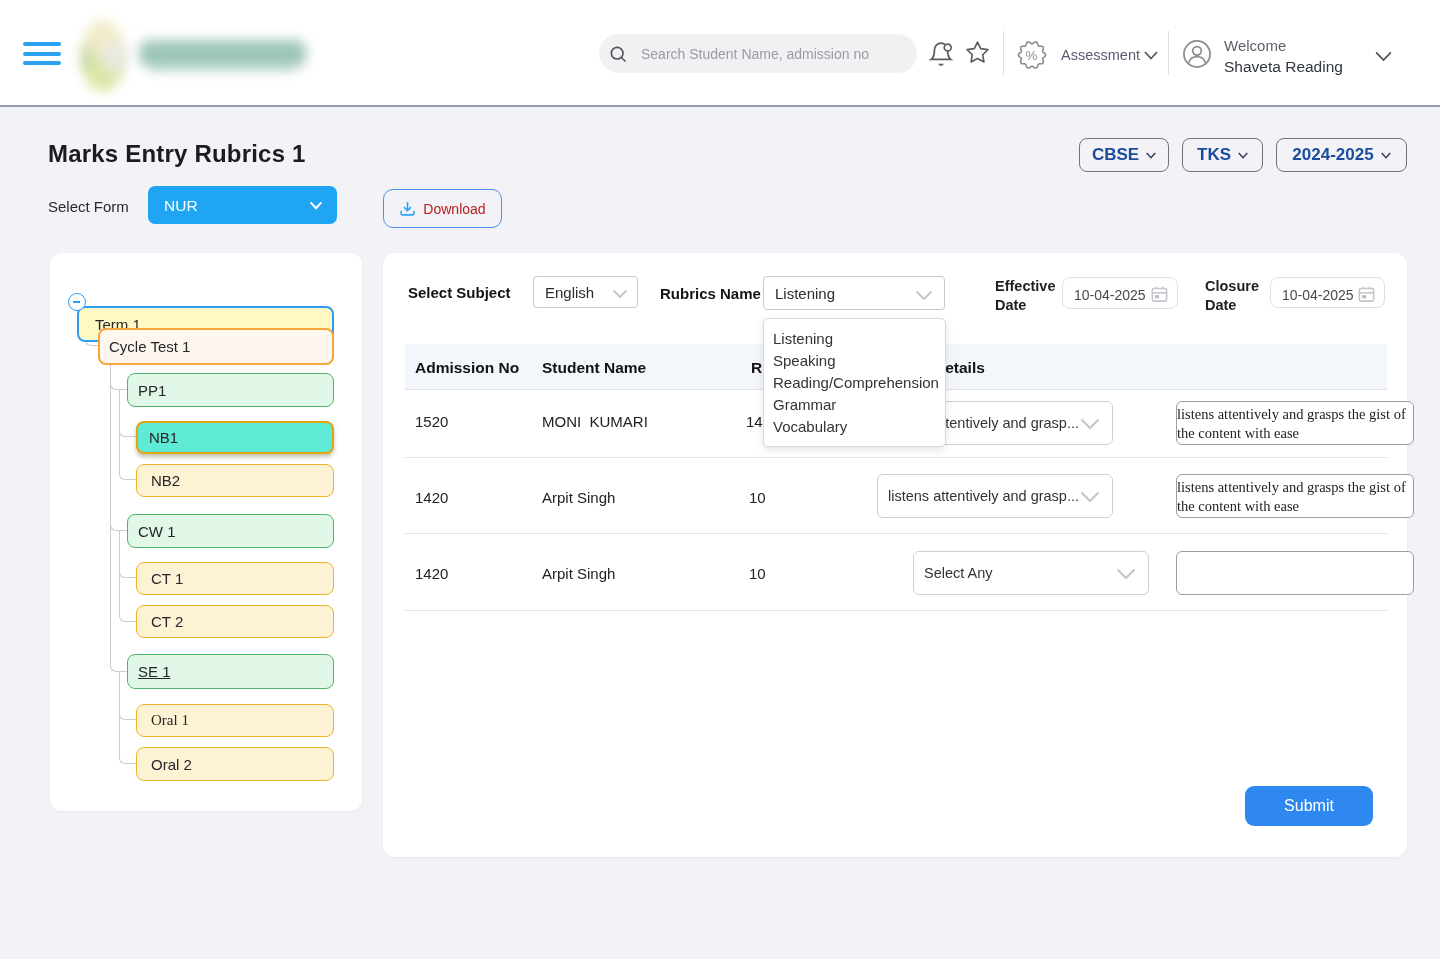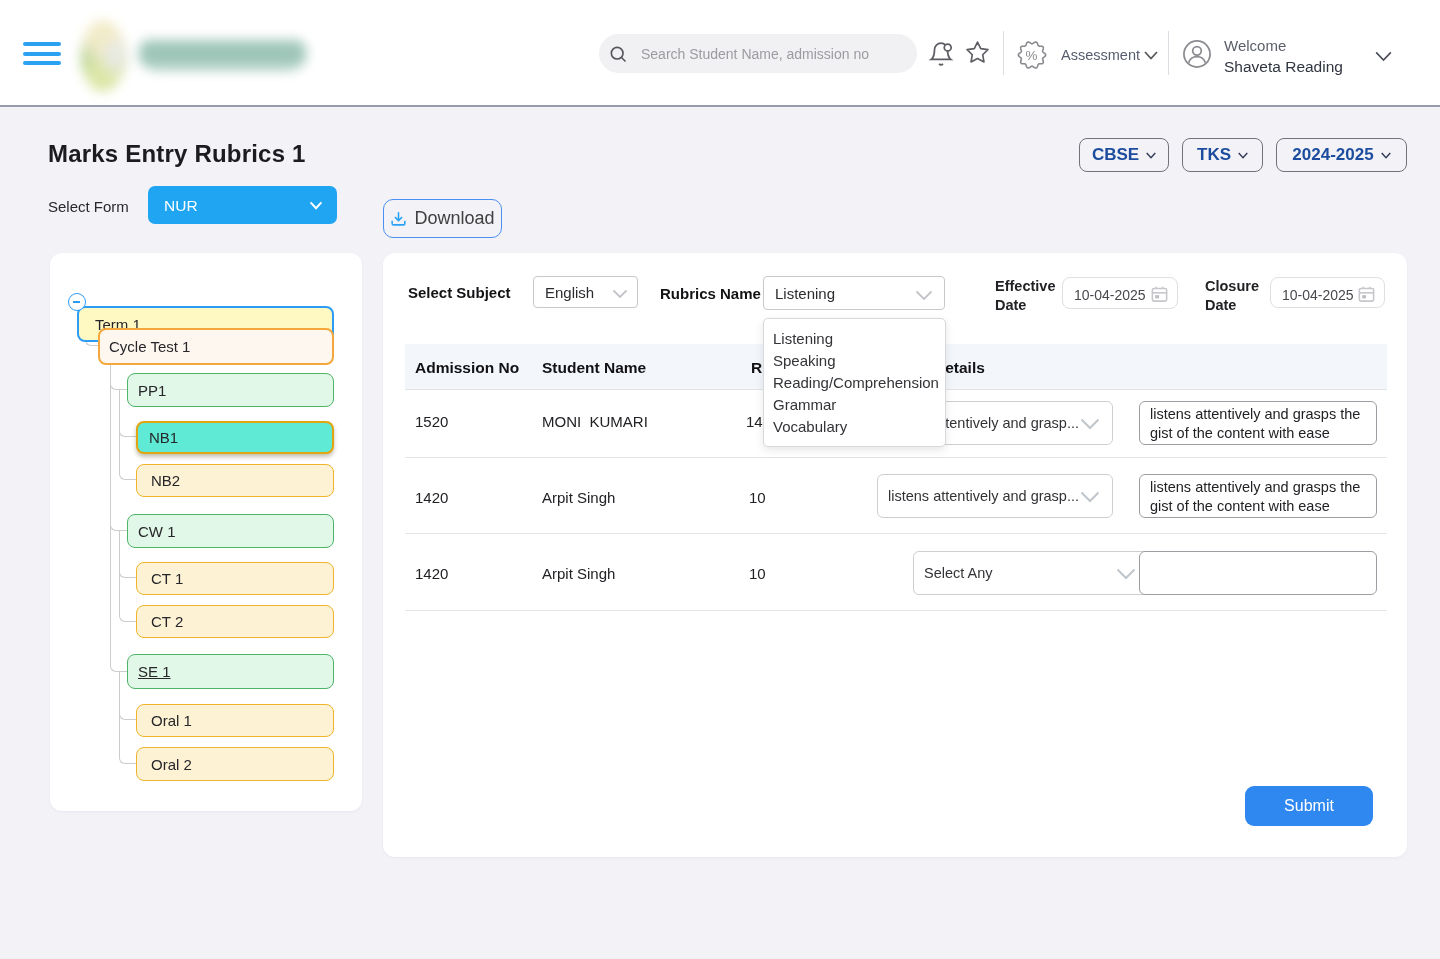--- a/index.html
+++ b/index.html
@@ -28,21 +28,21 @@
   #welc1 { position:absolute; left:1224px; top:37px; font-size:15px; color:#5b5f69; }
   #welc2 { position:absolute; left:1224px; top:58px; font-size:15.5px; color:#30353f; }
   
   #title { position:absolute; left:48px; top:140px; font-size:24px; font-weight:700; color:#1c1c1e; letter-spacing:.2px; }
   .topdrop { position:absolute; top:138px; height:34px; border:1px solid #72727a; border-radius:8px;
      display:flex; align-items:center; justify-content:center; gap:7px; color:#1b4c9e; font-size:17px; font-weight:700; }
   #selformlbl { position:absolute; left:48px; top:198px; font-size:15px; color:#28282c; }
   #nurbtn { position:absolute; left:148px; top:186px; width:189px; height:38px; background:#20a5f3; border-radius:7px; color:#fff; }
   #nurbtn span { position:absolute; left:16px; top:11px; font-size:15.5px; }
   #dlbtn { position:absolute; left:383px; top:189px; width:119px; height:39px; background:transparent; border:1.5px solid #4a90f2; border-radius:10px;
-     display:flex; align-items:center; justify-content:center; gap:7px; color:#404040; font-size:18px;margin-top:10px; }
+     display:flex; align-items:center; justify-content:center; gap:7px; color:#b91c1c; font-size:14px; }
   
   #treecard { position:absolute; left:50px; top:253px; width:312px; height:558px; background:#fff; border-radius:12px; box-shadow:0 1px 3px rgba(40,40,70,.05); }
   #maincard { position:absolute; left:383px; top:253px; width:1024px; height:604px; background:#fff; border-radius:12px; box-shadow:0 1px 3px rgba(40,40,70,.05); }
   
   .tnode { position:absolute; border-radius:8px; font-size:15px; color:#26262a; display:flex; align-items:center; }
   .tline { position:absolute; background:#cccccc; }
   .telb { position:absolute; border-left:1px solid #cccccc; border-bottom:1px solid #cccccc; border-bottom-left-radius:6px; }
   
   .lbl16 { position:absolute; font-size:15px; font-weight:700; color:#131316; }
   .sel { position:absolute; border:1px solid #c9c9cd; border-radius:4px; background:#fff; font-size:15px; color:#2c2c30; }
@@ -50,22 +50,22 @@
   .datelbl { position:absolute; font-size:14.5px; font-weight:700; color:#222226; line-height:18.5px; }
   .datebox { position:absolute; width:116px; height:32px; border:1px solid #dfdfe3; border-radius:8px; background:#fff; }
   .datebox span { position:absolute; left:11px; top:9px; font-size:14px; color:#48484e; }
   
   #thead { position:absolute; left:405px; top:344px; width:982px; height:45px; background:#f3f6fb; }
   .th { position:absolute; font-size:15.5px; font-weight:700; color:#121215; top:359px; }
   .tdiv { position:absolute; left:405px; width:982px; height:1px; background:#e4e4e6; }
   .td { position:absolute; font-size:15px; color:#222226; }
   .rowsel { position:absolute; left:877px; width:236px; height:44px; border:1px solid #cfcfd3; border-radius:6px; background:#fff; }
   .rowsel span { position:absolute; left:10px; top:13px; font-size:14.5px; color:#333337; }
-  .rowta { position:absolute; left:1139px; width:238px; height:44px; border:1px solid #9d9da3; border-radius:6px; background:#fff;
-     font-size:14.5px; color:#222226; line-height:18.5px; padding:3px 10px; }
+  .rowta { position:absolute; left:1176px; width:238px; height:44px; border:1px solid #9d9da3; border-radius:6px; background:#fff;
+     font-size:14.5px; color:#222226; line-height:18.5px; padding:3px 0;font-family:Liberation Serif, serif; }
   
   #menu { position:absolute; left:763px; top:318px; width:183px; height:129px; background:#fff; border:1px solid #d9d9dd; border-radius:5px;
      box-shadow:0 3px 8px rgba(0,0,0,.10); }
   #menu div { position:absolute; left:9px; font-size:15px; color:#333338; }
   #submit { position:absolute; left:1245px; top:786px; width:128px; height:40px; background:#2f88f0; border-radius:9px;
      color:#fff; font-size:16px; display:flex; align-items:center; justify-content:center; }
   .chev { position:absolute; }
 </style>
 </head>
 <body>
@@ -163,21 +163,21 @@
     <div class="abs" style="left:4px; top:6.5px; width:7px; height:2px; background:#2d9cf4;"></div>
   </div>
 <div class="tnode" style="left:98px; top:328px; width:236px; height:37px; background:#fef7ef; border:2px solid #f5a73c; padding-left:9px;">Cycle Test 1</div>
 <div class="tnode" style="left:127px; top:373px; width:207px; height:34px; background:#e1f7e7; border:1.5px solid #4db568; padding-left:10px;">PP1</div>
 <div class="tnode" style="left:136px; top:421px; width:198px; height:33px; background:#5eead4; border:2.5px solid #e2a512; padding-left:11px; box-shadow:0 3px 4px rgba(60,50,0,.30);">NB1</div>
 <div class="tnode" style="left:136px; top:464px; width:198px; height:33px; background:#fdf2d3; border:1.5px solid #f0b42c; padding-left:14px;text-align:center;">NB2</div>
 <div class="tnode" style="left:127px; top:514px; width:207px; height:34px; background:#e1f7e7; border:1.5px solid #4db568; padding-left:10px;">CW 1</div>
 <div class="tnode" style="left:136px; top:562px; width:198px; height:33px; background:#fdf2d3; border:1.5px solid #f0b42c; padding-left:14px;">CT 1</div>
 <div class="tnode" style="left:136px; top:605px; width:198px; height:33px; background:#fdf2d3; border:1.5px solid #f0b42c; padding-left:14px;">CT 2</div>
 <div class="tnode" style="left:127px; top:654px; width:207px; height:35px; background:#e1f7e7; border:1.5px solid #4db568; padding-left:10px;text-decoration:underline;">SE 1</div>
-<div class="tnode" style="left:136px; top:704px; width:198px; height:33px; background:#fdf2d3; border:1.5px solid #f0b42c; padding-left:14px;">Oral 1</div>
+<div class="tnode" style="left:136px; top:704px; width:198px; height:33px; background:#fdf2d3; border:1.5px solid #f0b42c; padding-left:14px;font-family:Liberation Serif, serif;">Oral 1</div>
 <div class="tnode" style="left:136px; top:747px; width:198px; height:34px; background:#fdf2d3; border:1.5px solid #f0b42c; padding-left:14px;">Oral 2</div>
 
 <div class="lbl16" style="left:408px; top:284px;">Select Subject</div>
 <div class="sel" style="left:533px; top:276px; width:105px; height:32px;">
     <span class="st" style="top:7px;">English</span>
   <svg class="chev" style="right:9px; top:12px;" width="16" height="10" viewBox="0 0 16 10" fill="none" stroke="#c3c3c9" stroke-width="1.8">
       <polyline points="1.5 1.5 8 8 14.5 1.5"></polyline>
     </svg>
   </div>
 <div class="lbl16" style="left:660px; top:285px;">Rubrics Name</div>

